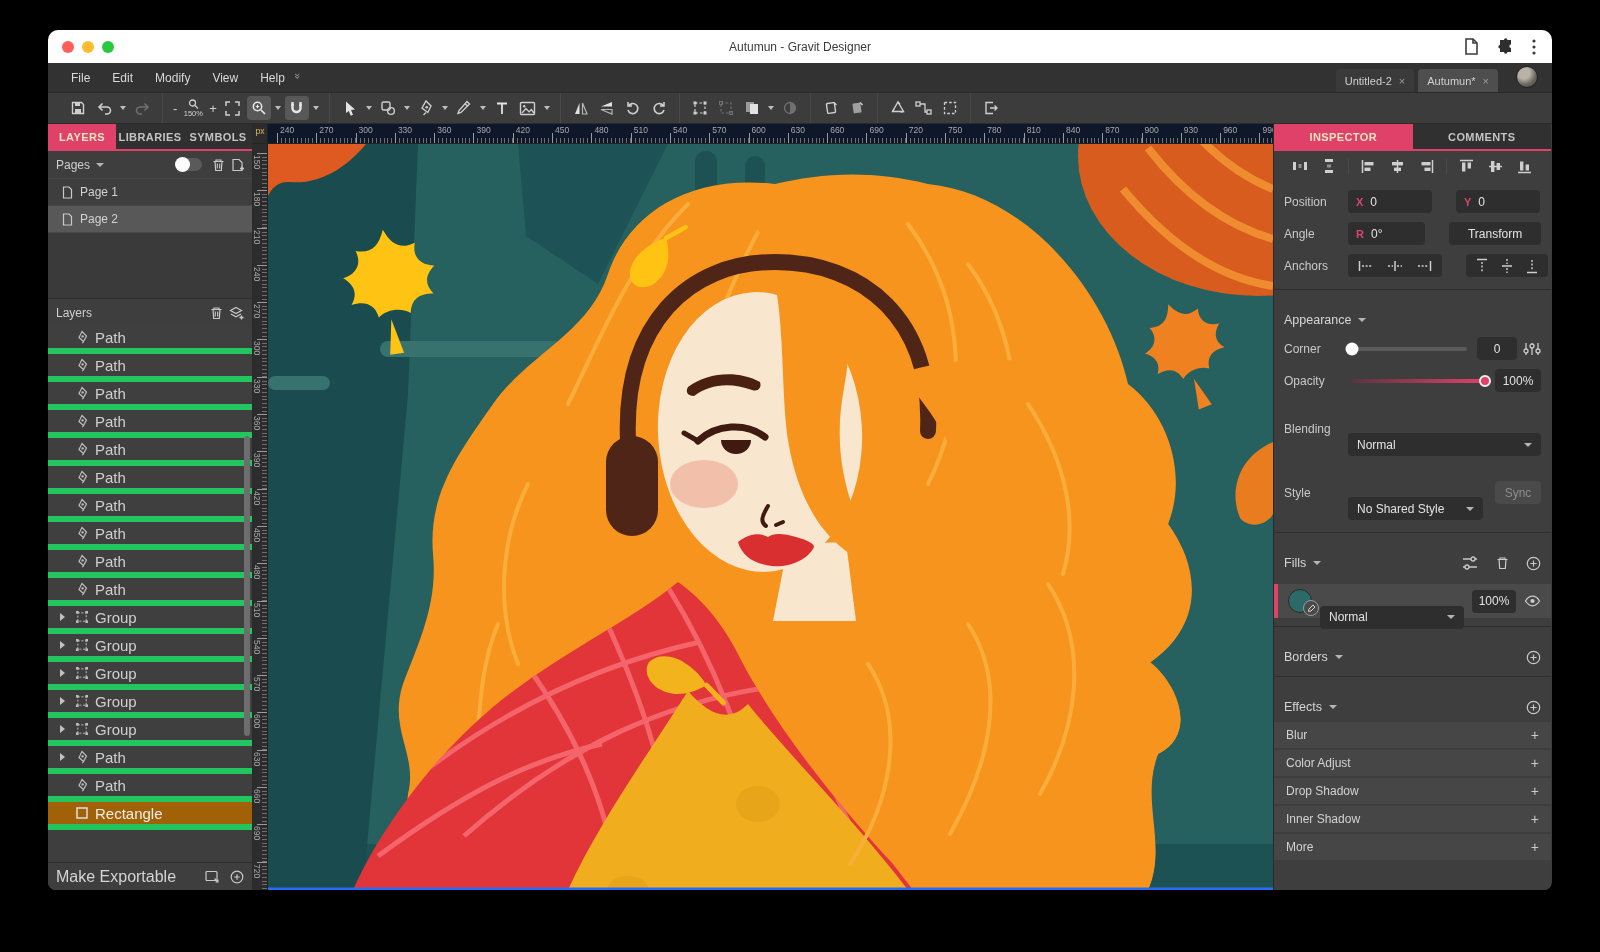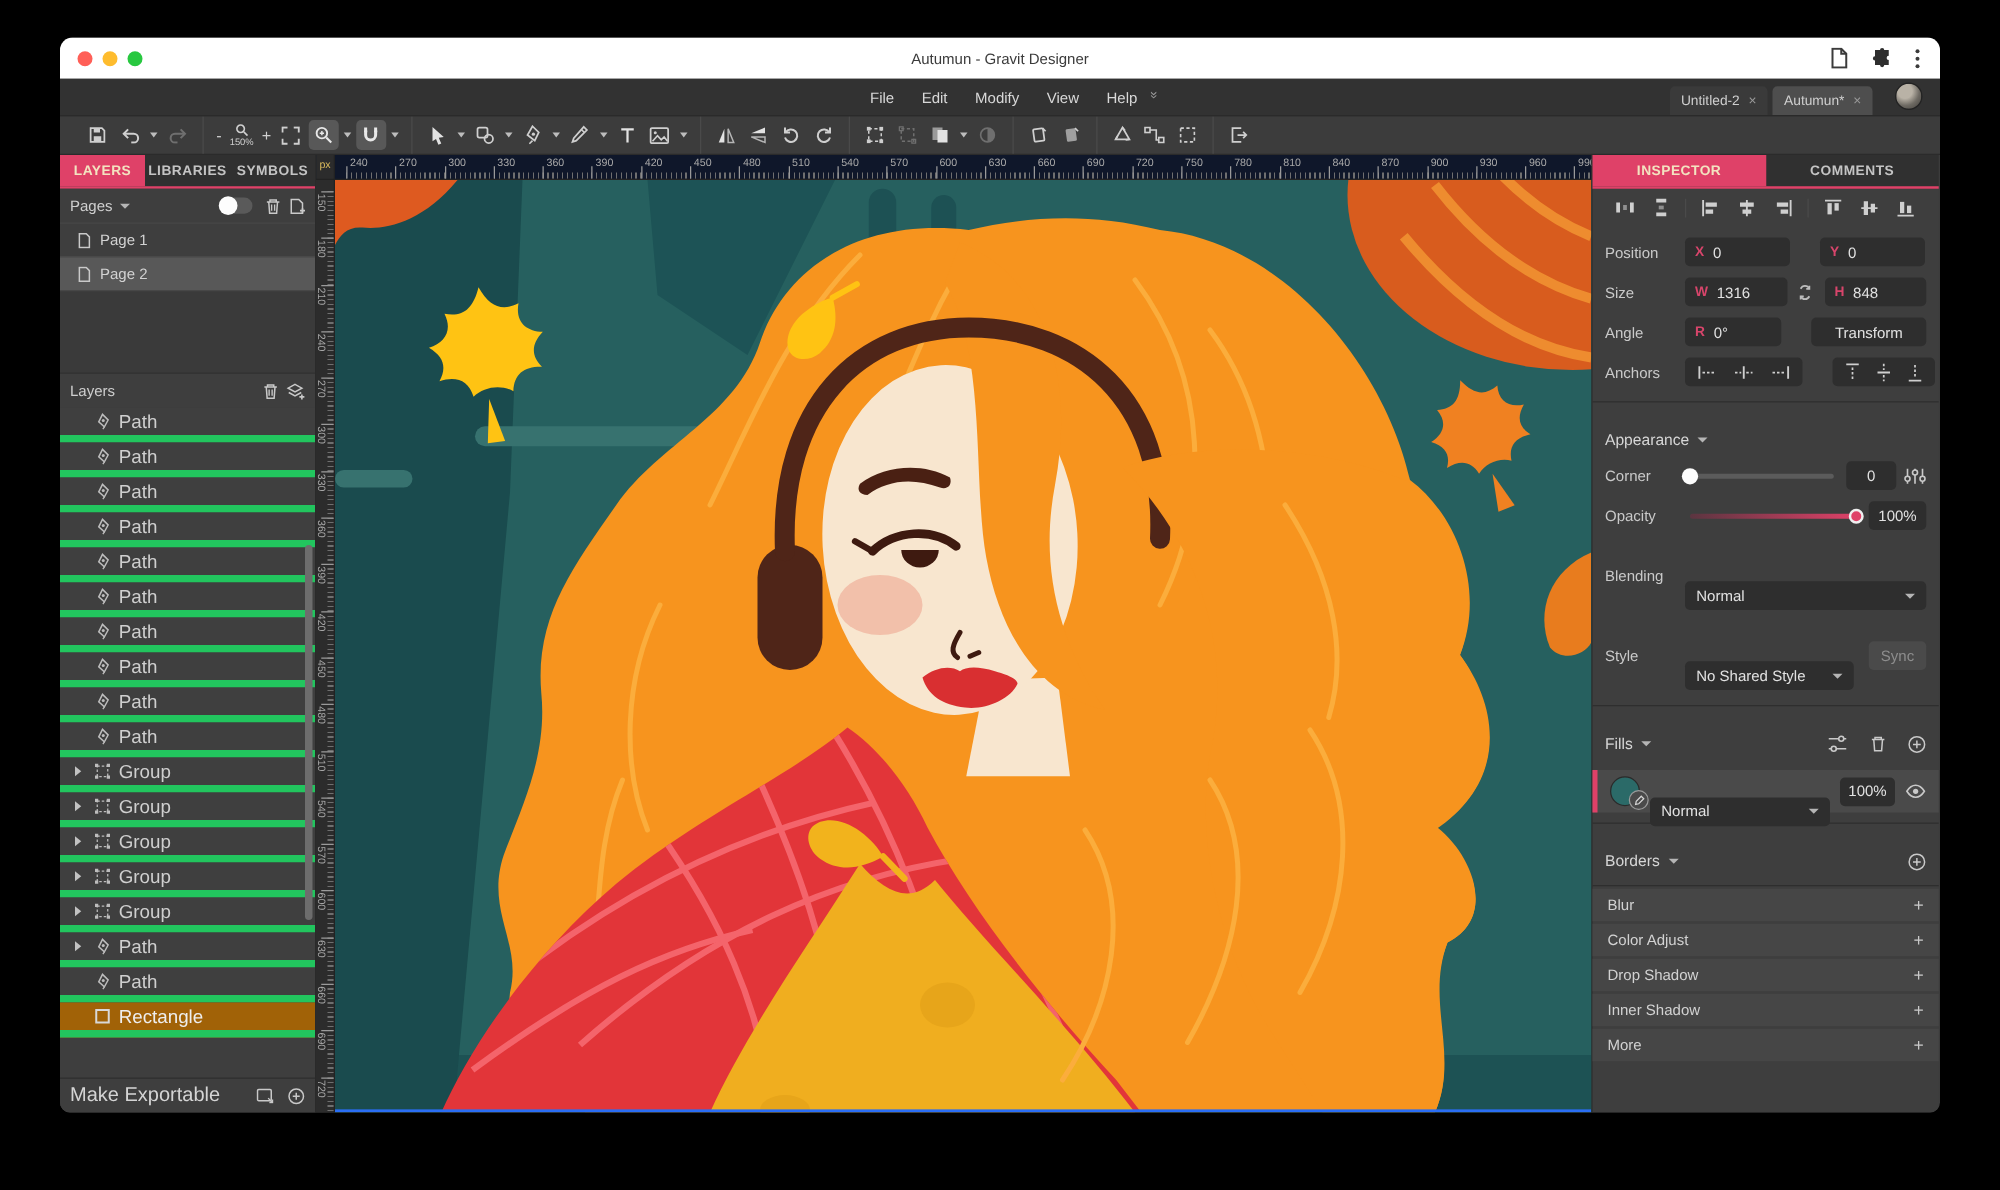--- a/index.html
+++ b/index.html
@@ -12,21 +12,21 @@
   
   .titlebar { height:33px; background:#fff; display:flex; align-items:center; position:relative; flex:0 0 33px; }
   .traffic { display:flex; gap:8px; margin-left:14px; }
   .light { width:12px; height:12px; border-radius:50%; }
   .light.r{ background:#ff5f57; } .light.y{ background:#febc2e; } .light.g{ background:#28c840; }
   .win-title { position:absolute; left:0; right:0; text-align:center; font-size:12px; color:#3b3b3b; }
   .chrome-actions { margin-left:auto; display:flex; align-items:center; gap:18px; margin-right:16px; z-index:2; }
   .chrome-actions svg { display:block; }
 
   
-  .menubar { height:30px; background:#323232; display:flex; align-items:center; flex:0 0 30px; border-bottom:1px solid #2a2a2a; position:relative;justify-content:center; }
+  .menubar { height:30px; background:#323232; display:flex; align-items:center; flex:0 0 30px; border-bottom:1px solid #2a2a2a; position:relative; }
   .menus { display:flex; gap:4px; margin-left:14px; }
   .menu-item { color:#d8d8d8; font-size:12px; padding:4px 9px; cursor:default; }
   .doc-tabs { position:absolute; right:54px; bottom:0; display:flex; align-items:flex-end; gap:4px; }
   .doc-tab { height:23px; display:flex; align-items:center; gap:7px; padding:0 9px; border-radius:4px 4px 0 0; background:#3a3a3a; }
   .doc-tab[data-active="true"] { background:#4e4e4e; }
   .doc-tab-label { color:#cfcfcf; font-size:11px; }
   .doc-tab-close { color:#9a9a9a; font-size:11px; }
   .tab-overflow { color:#9a9a9a; font-size:11px; transform:rotate(90deg); margin:0 2px 6px 2px; letter-spacing:-2px; }
   .avatar { position:absolute; right:14px; bottom:4px; width:22px; height:22px; border-radius:50%;
             background:radial-gradient(circle at 35% 30%, #b9b2a6 0 30%, #6e6a63 60%, #3f3d39 100%); border:1px solid #222; }
@@ -995,37 +995,20 @@
         <div class="field f-pos">
           <span class="k">X</span>
           <span class="v">0</span>
         </div>
         <div class="field f-pos2">
           <span class="k">Y</span>
           <span class="v">0</span>
         </div>
       </div>
       <div class="irow">
-        <span class="ilabel">Size</span>
-        <div class="field f-pos">
-          <span class="k">W</span>
-          <span class="v">1316</span>
-        </div>
-        <span class="icon sync-wh">
-            <svg width="14" height="16" viewBox="0 0 14 16">
-              <path d="M3.5 5a4 4.5 0 0 1 7 0M10.5 11a4 4.5 0 0 1-7 0" fill="none" stroke="#bdbdbd" stroke-width="1.4"></path>
-              <path d="M10.5 2.5V5H8M3.5 13.5V11H6" fill="none" stroke="#bdbdbd" stroke-width="1.4"></path>
-            </svg>
-          </span>
-        <div class="field f-pos" style="margin-left:2px;">
-          <span class="k">H</span>
-          <span class="v">848</span>
-        </div>
-      </div>
-      <div class="irow">
         <span class="ilabel">Angle</span>
         <div class="field f-pos">
           <span class="k">R</span>
           <span class="v">0°</span>
         </div>
         <div class="btn transform-btn">Transform</div>
       </div>
       <div class="irow">
         <span class="ilabel">Anchors</span>
         <div class="anchor-group">
@@ -1172,20 +1155,31 @@
         <span class="icon">
             <svg width="15" height="15" viewBox="0 0 15 15">
               <circle cx="7.5" cy="7.5" r="6.2" fill="none" stroke="#c9c9c9" stroke-width="1.2"></circle>
               <path d="M4.4 7.5h6.2M7.5 4.4v6.2" stroke="#c9c9c9" stroke-width="1.2"></path>
             </svg>
           </span>
       </div>
 
       <div class="divider" style="margin-top:6px;"></div>
 
+      <div class="ins-sec-head">
+        <span>Effects</span>
+        <span class="dd-caret"></span>
+        <span class="spacer"></span>
+        <span class="icon">
+            <svg width="15" height="15" viewBox="0 0 15 15">
+              <circle cx="7.5" cy="7.5" r="6.2" fill="none" stroke="#c9c9c9" stroke-width="1.2"></circle>
+              <path d="M4.4 7.5h6.2M7.5 4.4v6.2" stroke="#c9c9c9" stroke-width="1.2"></path>
+            </svg>
+          </span>
+      </div>
       <div class="effect-row">
           <span>Blur</span>
           <span class="spacer"></span>
           <span class="plus-sym">+</span>
         </div>
         <div class="effect-row">
           <span>Color Adjust</span>
           <span class="spacer"></span>
           <span class="plus-sym">+</span>
         </div>

